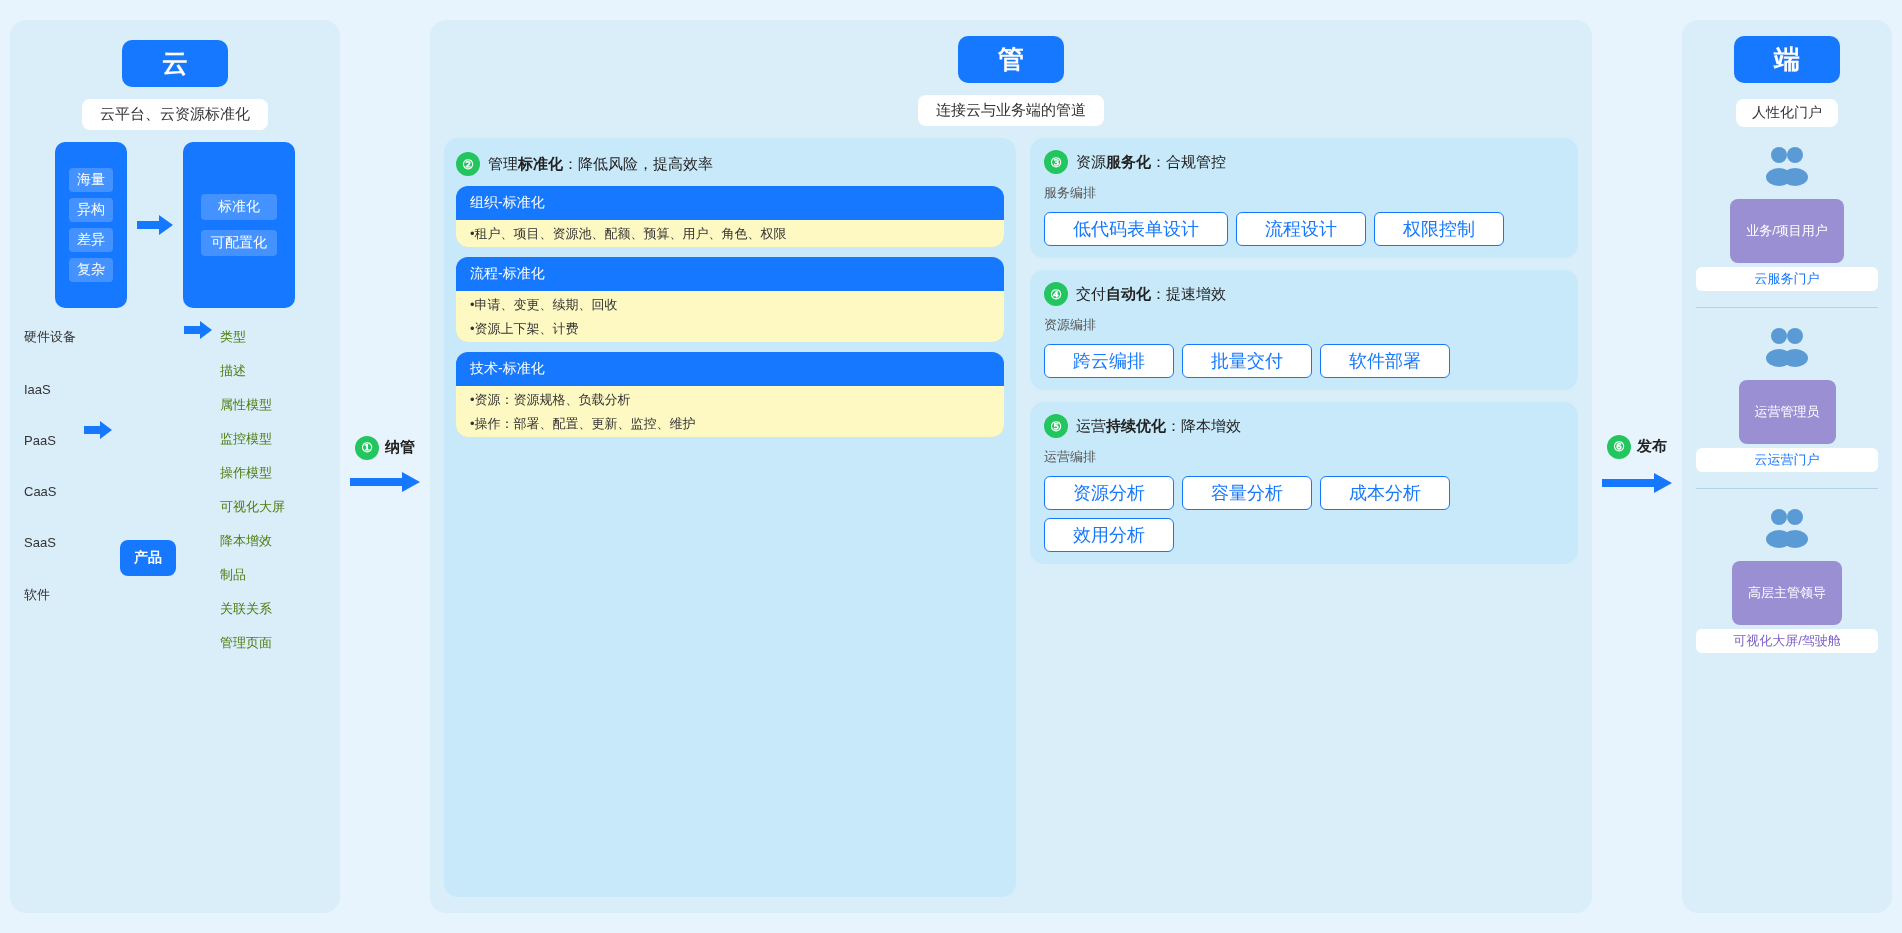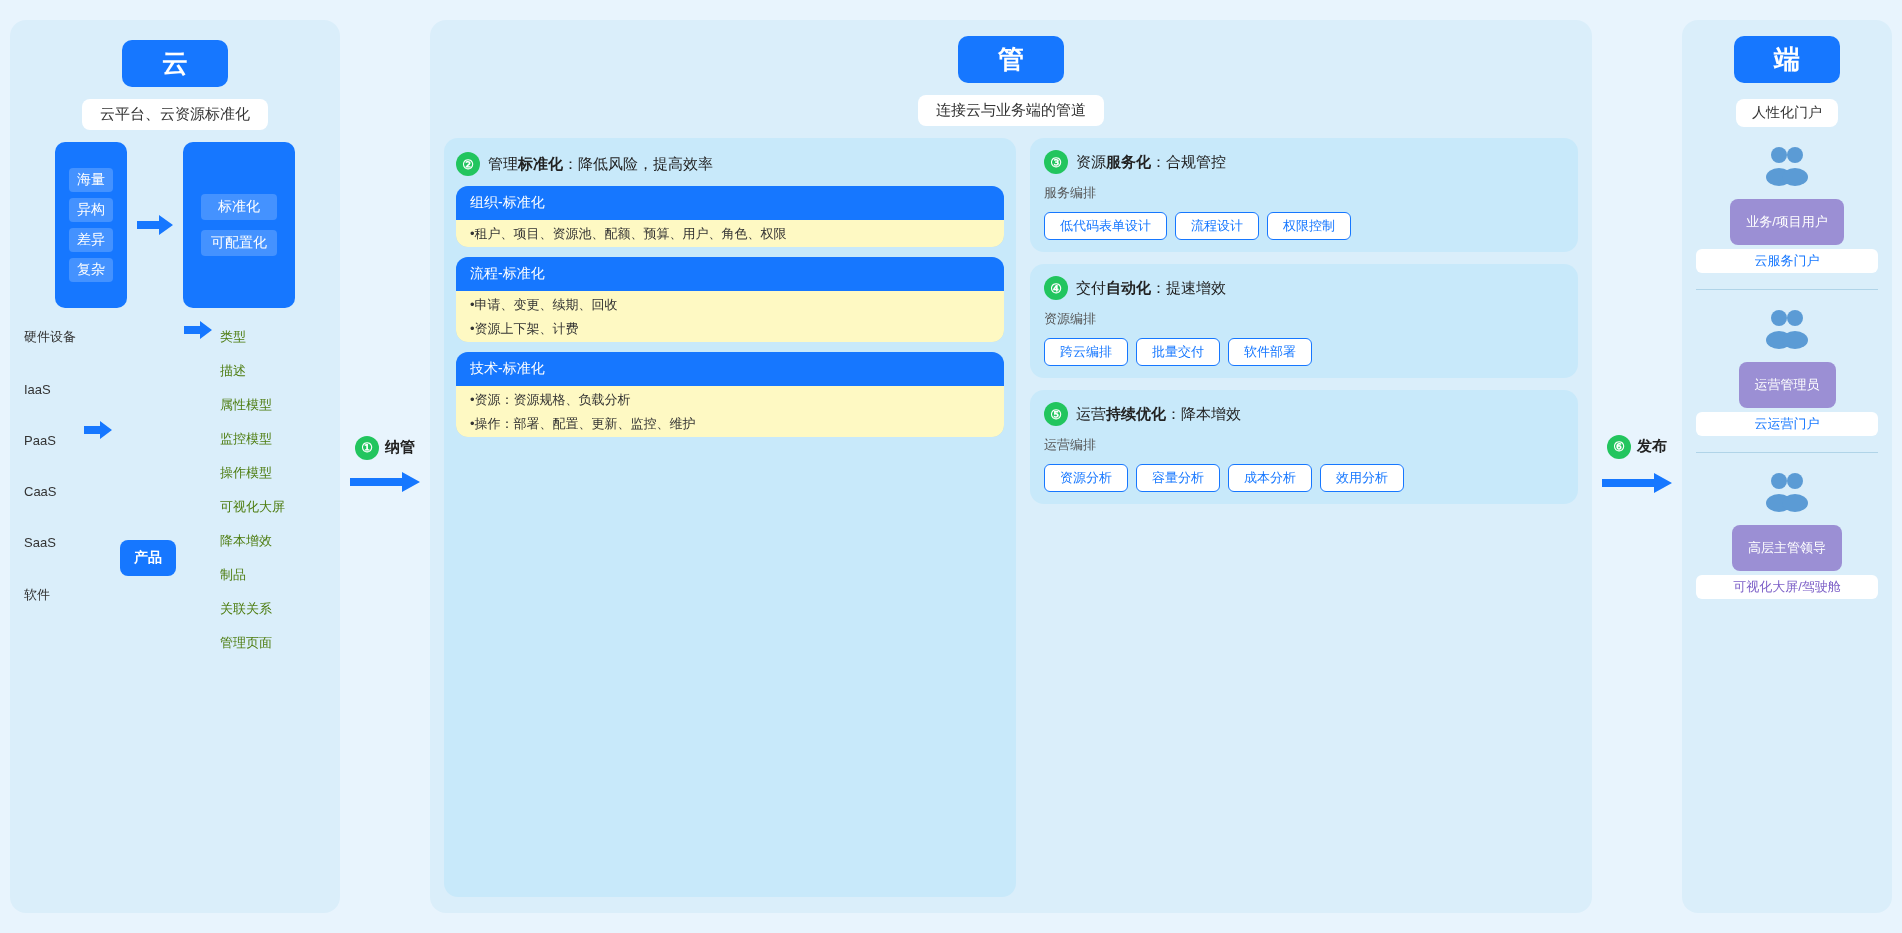--- a/index.html
+++ b/index.html
@@ -271,22 +271,22 @@
     .tag-row {
       display: flex;
       gap: 8px;
       flex-wrap: wrap;
     }
 
     .tag {
       border: 1.5px solid #1677ff;
       color: #1677ff;
       border-radius: 6px;
-      padding: 4px 15px;
-      font-size: 13px;
+      padding: 4px 28px;
+      font-size: 18px;
       background: #fff;
     }
 
     .tag-sub {
       font-size: 13px;
       color: #555;
       margin-bottom: 2px;
     }
 
     
@@ -313,21 +313,21 @@
 
     .user-icon {
       font-size: 32px;
       color: #1677ff;
     }
 
     .user-label-box {
       background: #9b8fd4;
       color: #fff;
       border-radius: 8px;
-      padding: 14px 16px;
+      padding: 23px 16px;
       font-size: 13px;
       text-align: center;
     }
 
     .user-sublabel {
       color: #1677ff;
       font-size: 13px;
       text-align: center;
       background: #fff;
       border-radius: 6px;

